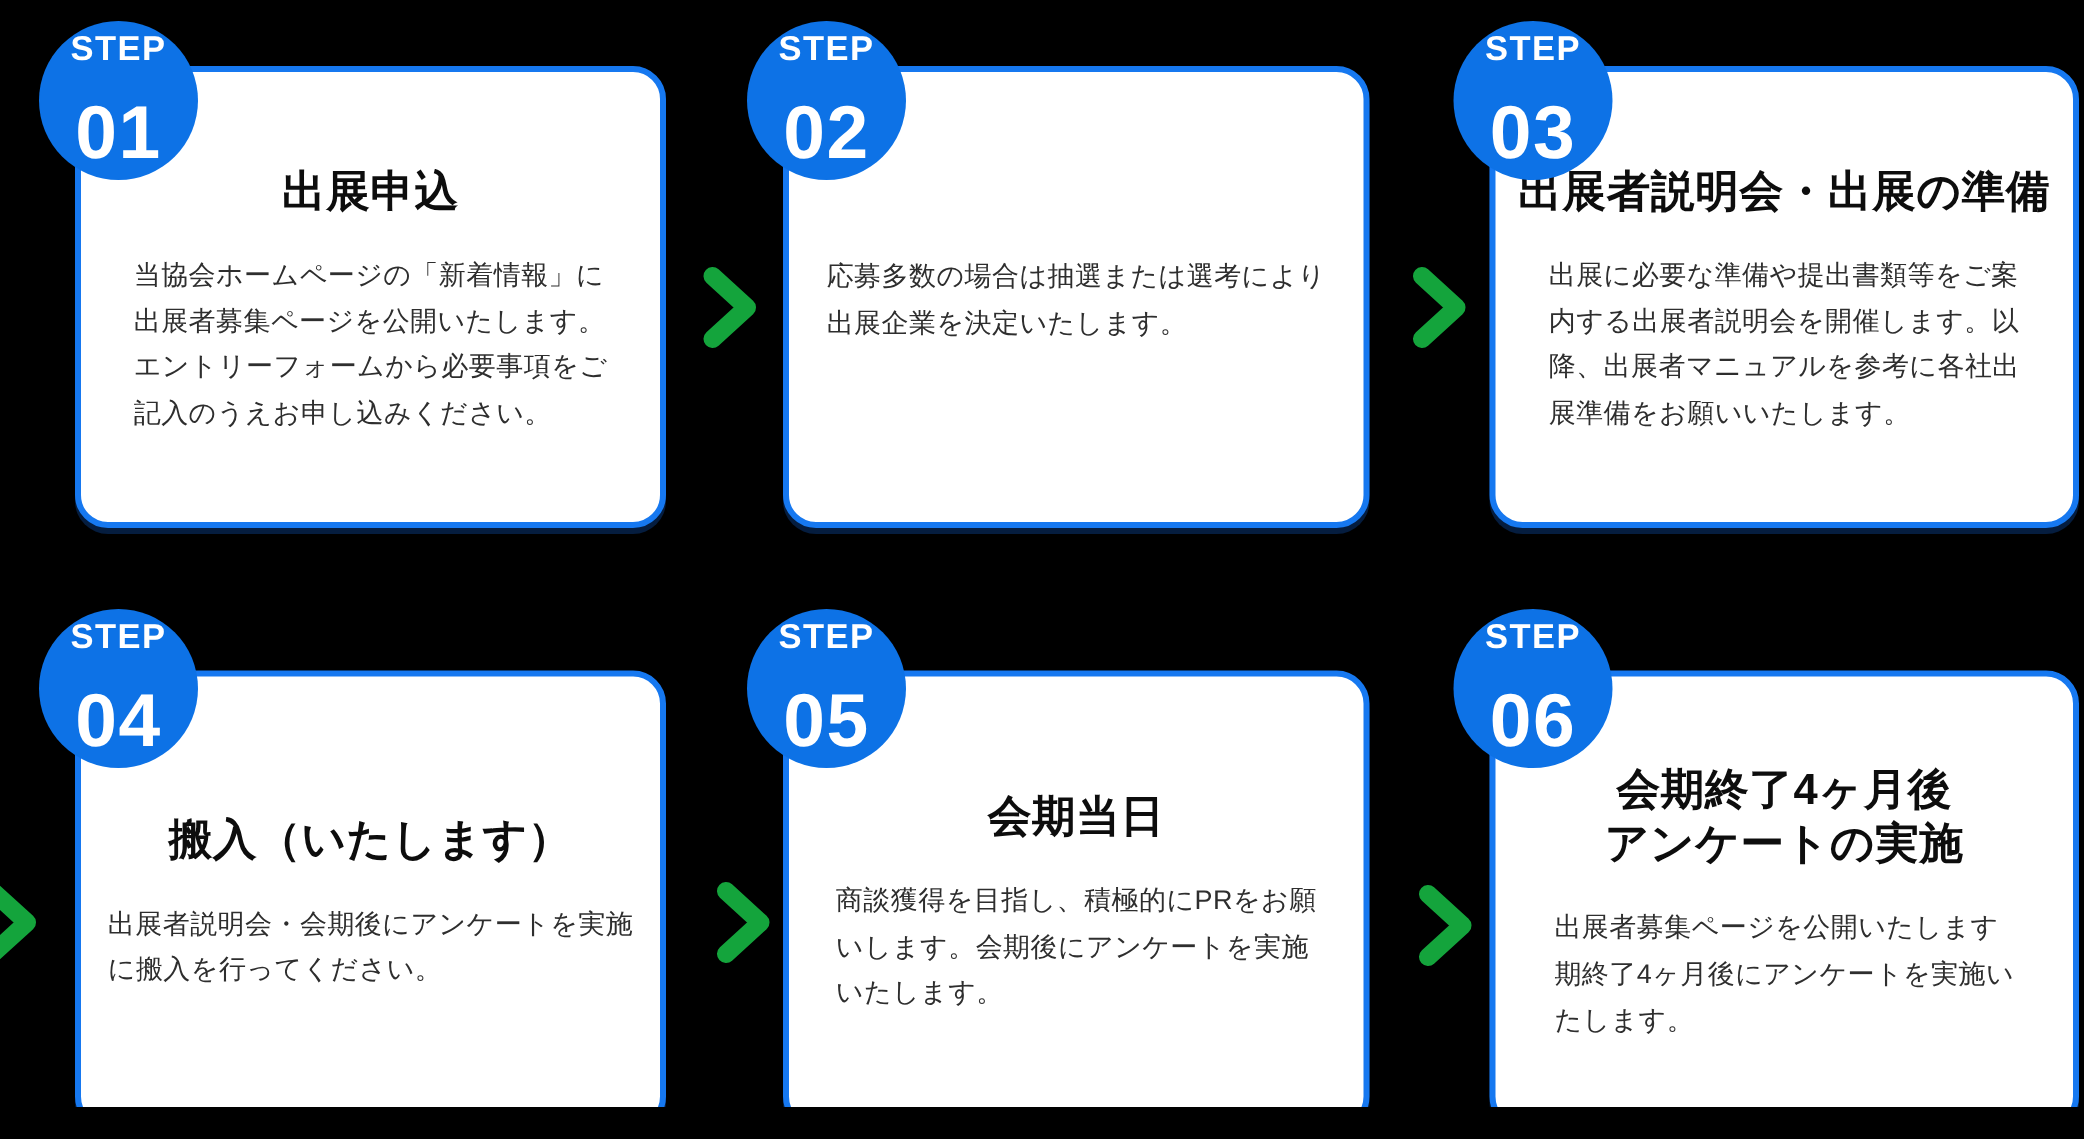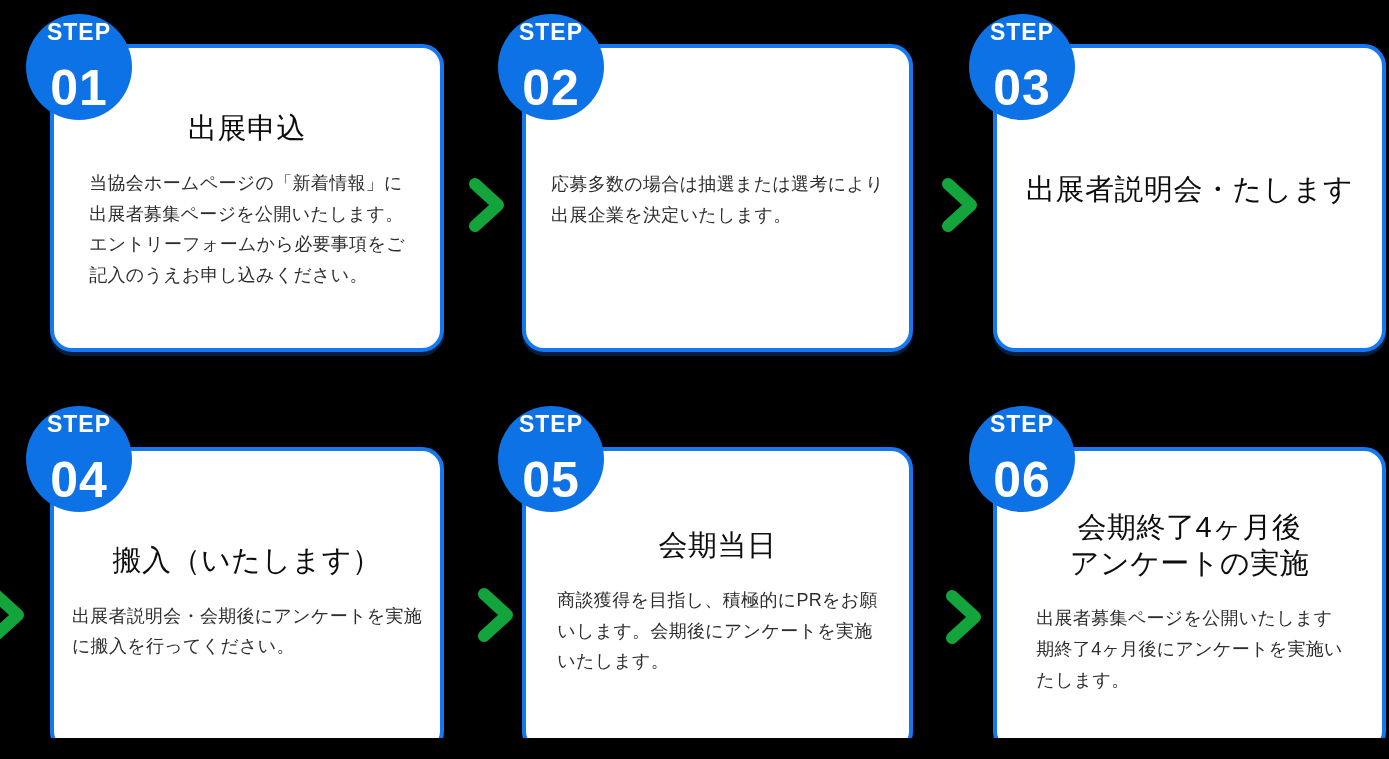--- a/index.html
+++ b/index.html
@@ -45,21 +45,21 @@
     background:var(--badge-blue,#0D72E6);
     color:#fff;
     display:flex;flex-direction:column;
     align-items:center;justify-content:center;
     line-height:1;
   }
   .row2 .badge{top:-45px;}
   .badge-step{font-size:23px;font-weight:600;letter-spacing:1px;}
   .badge-num{font-size:50px;font-weight:bold;margin-top:19px;letter-spacing:1px;}
   .card-title{
-    font-size:29px;font-weight:normal;
+    font-size:29px;font-weight:bold;
     color:var(--title-text,#0D0D0D);
     line-height:1.25;
     margin-bottom:22px;
     white-space:pre-line;
     letter-spacing:.5px;
   }
   .card-body{
     display:inline-block;
     font-size:18px;
     line-height:1.7;
@@ -116,21 +116,25 @@
     <svg viewBox="0 0 38 56">
         <polyline points="7,7 30,28 7,49" fill="none" stroke="currentColor" stroke-width="12" stroke-linecap="round" stroke-linejoin="round"></polyline>
       </svg>
   </div>
 
   <div class="card card-3">
     <div class="badge">
       <span class="badge-step">STEP</span>
       <span class="badge-num">03</span>
     </div>
-    <div class="card-title">出展者説明会・たします</div>
+    <div class="card-title">出展者説明会・出展の準備</div>
+    <div class="card-body">出展に必要な準備や提出書類等をご案
+内する出展者説明会を開催します。以
+降、出展者マニュアルを参考に各社出
+展準備をお願いいたします。</div>
   </div>
 
   <div class="arrow arrow-3">
     <svg viewBox="0 0 38 56">
         <polyline points="7,7 30,28 7,49" fill="none" stroke="currentColor" stroke-width="12" stroke-linecap="round" stroke-linejoin="round"></polyline>
       </svg>
   </div>
 
   <div class="card card-4 row2">
     <div class="badge">

